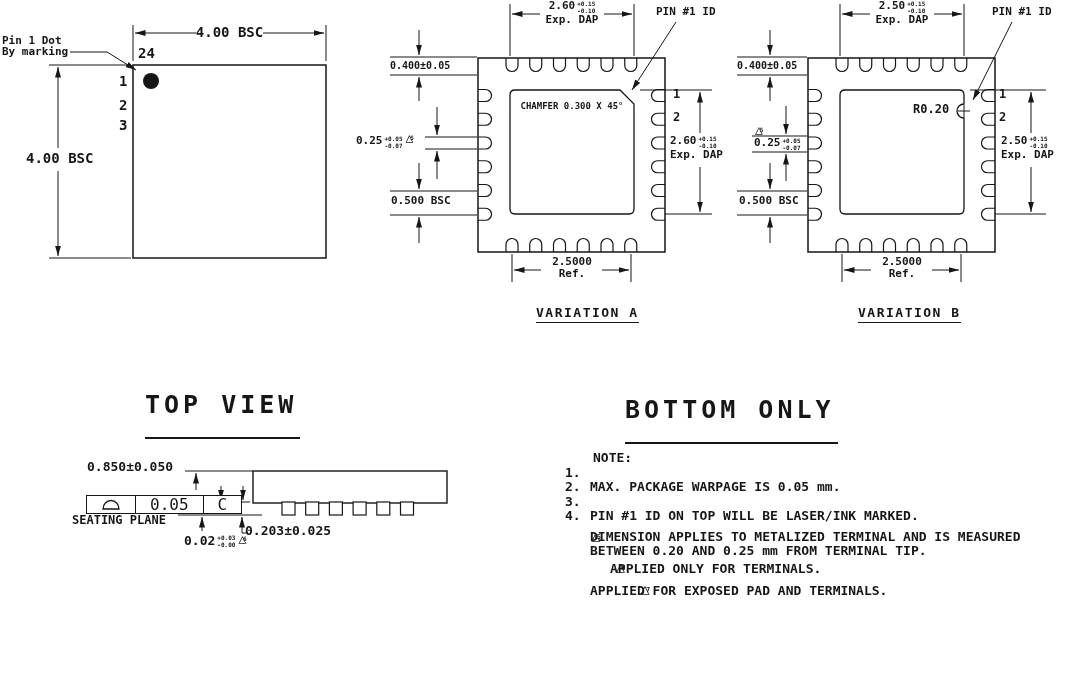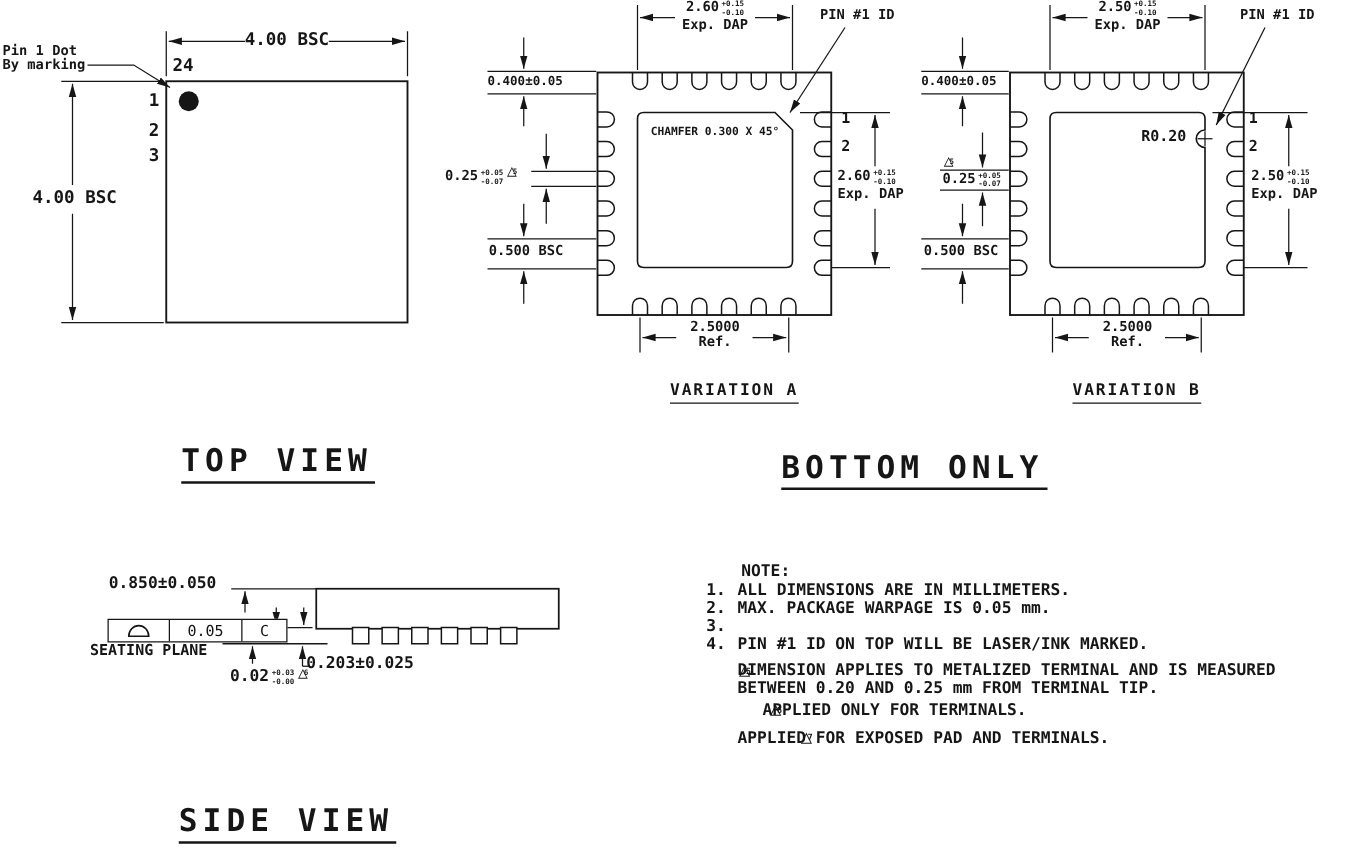--- a/index.html
+++ b/index.html
@@ -2,32 +2,32 @@
 <html><head>
 <meta charset="utf-8">
 <style>
   html,body{margin:0;padding:0;background:#fff;}
   .sheet{position:relative;width:1079px;height:681px;background:#fff;overflow:hidden;
          font-family:"DejaVu Sans Mono",monospace;color:#161616;}
   .t{position:absolute;white-space:nowrap;line-height:1.12;font-weight:bold;}
   .s9{font-size:9px}.s10{font-size:10px}.s11{font-size:11px}.s12{font-size:12px}
   .s13{font-size:13px}.s14{font-size:14px}
   .ctr{text-align:center}
-  .title{font-size:25px;letter-spacing:4px;border-bottom:2px solid #161616;padding:0 3px 2px 0;}
+  .title{font-size:25px;letter-spacing:4px;border-bottom:2px solid #161616;padding:0 3px 18px 0;margin-top:36px;}
   .caption{font-size:13px;letter-spacing:1.5px;border-bottom:1.4px solid #161616;padding-bottom:1px;}
   .dim{display:inline-flex;align-items:flex-start;}
   .tol{display:inline-flex;flex-direction:column;font-size:6px;line-height:1.1;margin-left:2px;margin-top:1px;}
   .flag{position:relative;display:inline-block;width:15px;height:15px;}
   .flag .tri{position:absolute;left:0;top:0;font-size:15px;line-height:15px;}
   .flag .num{position:absolute;left:0;top:4.5px;width:15px;text-align:center;font-size:7px;line-height:1;}
   .flag-sm{width:13px;height:13px;margin-left:3px;}
   .flag-sm .tri{font-size:13px;line-height:13px;}
   .flag-sm .num{top:4px;width:13px;font-size:6px;}
   .fcf{position:absolute;display:flex;align-items:stretch;border:1.3px solid #161616;height:17px;background:#fff;}
-  .fcf>div{display:flex;align-items:center;padding:0 14px;font-size:12px;}
+  .fcf>div{display:flex;align-items:center;padding:0 14px;font-size:16px;}
   .fcf>div+div{border-left:1.3px solid #161616;}
   .note{font-size:13px;}
 </style>
 </head>
 <body>
 
 <div class="sheet">
 
 
 <svg width="1079" height="681" viewBox="0 0 1079 681" style="position:absolute;left:0;top:0">
@@ -332,21 +332,20 @@
           <span>-0.00</span>
         </span>
       </span><span class="flag flag-sm"><span class="tri">△</span><span class="num">6</span></span>
 </div>
 <div class="t s13" style="left:245px;top:524px">0.203±0.025</div>
 <div class="t title" style="left:143px;top:643px">SIDE VIEW</div>
 
 
 <div class="t note" style="left:593px;top:451px">NOTE:</div>
 <div class="t note" style="left:565px;top:466px">1.</div>
-<div class="t note" style="left:590px;top:466px">ALL DIMENSIONS ARE IN MILLIMETERS.</div>
 <div class="t note" style="left:565px;top:480px">2.</div>
 <div class="t note" style="left:590px;top:480px">MAX. PACKAGE WARPAGE IS 0.05 mm.</div>
 <div class="t note" style="left:565px;top:495px">3.</div>
 <div class="t note" style="left:565px;top:509px">4.</div>
 <div class="t note" style="left:590px;top:509px">PIN #1 ID ON TOP WILL BE LASER/INK MARKED.</div>
 <span class="flag t" style="left:541px;top:529px"><span class="tri">△</span><span class="num">5</span></span>
 <div class="t note" style="left:590px;top:530px">DIMENSION APPLIES TO METALIZED TERMINAL AND IS MEASURED</div>
 <div class="t note" style="left:590px;top:544px">BETWEEN 0.20 AND 0.25 mm FROM TERMINAL TIP.</div>
 <span class="flag t" style="left:541px;top:560px"><span class="tri">△</span><span class="num">6</span></span>
 <div class="t note" style="left:610px;top:562px">APPLIED ONLY FOR TERMINALS.</div>

